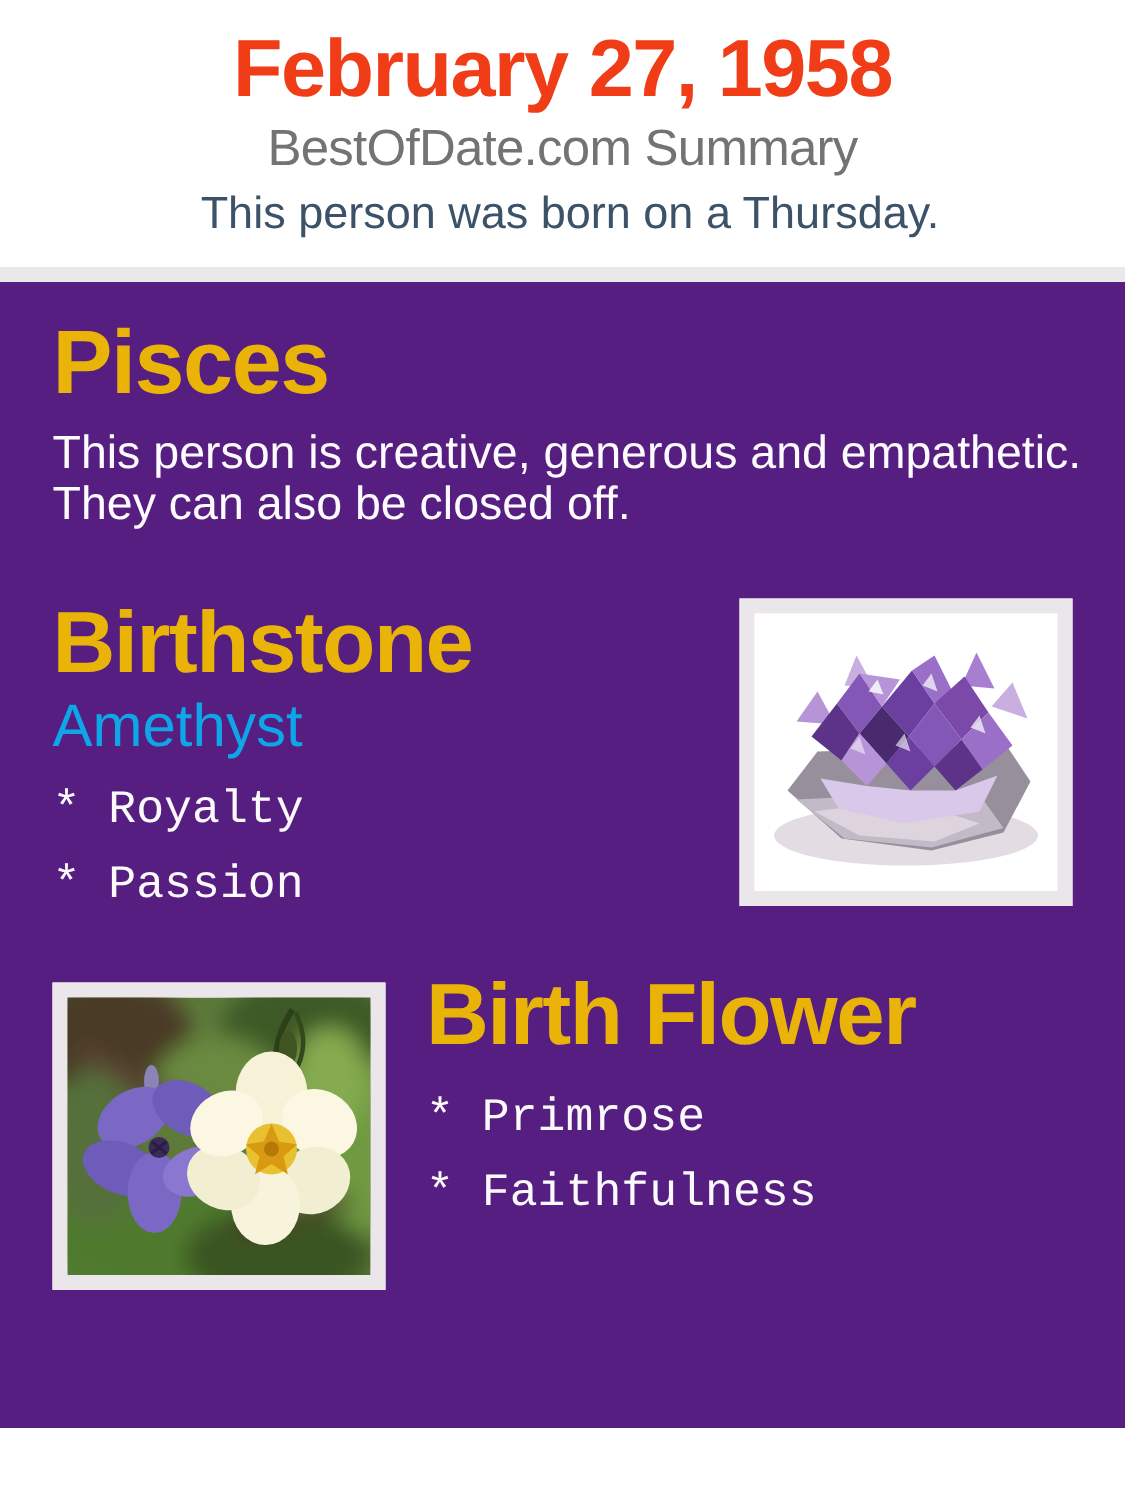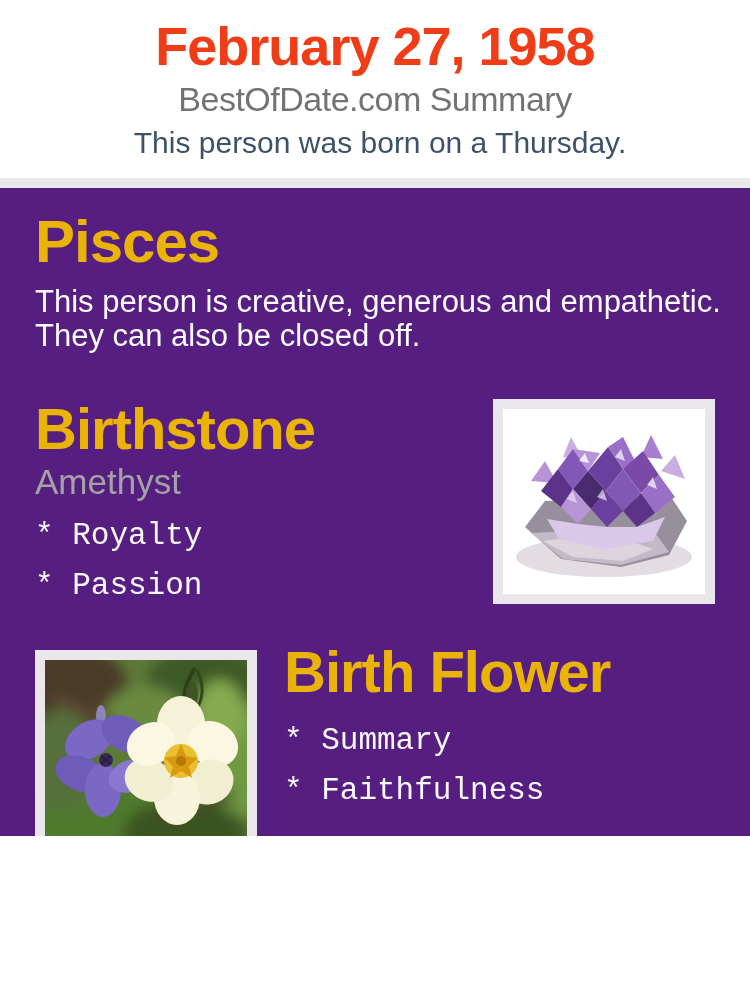--- a/index.html
+++ b/index.html
@@ -2,21 +2,21 @@
 <html><head>
 <meta charset="utf-8">
 <style>
   * { margin: 0; padding: 0; box-sizing: border-box; }
   html, body { background: #ffffff; }
   body { font-family: "Liberation Sans", sans-serif; }
 
   .page {
     position: relative;
     width: 750px;
-    height: 836px;
+    height: 952px;
     background: #ffffff;
     overflow: hidden;
   }
 
   
   .header {
     height: 178px;
     padding-top: 16px;
     text-align: center;
     background: #ffffff;
@@ -72,23 +72,23 @@
   }
 
   .birthstone-row {
     display: flex;
     justify-content: space-between;
     align-items: flex-start;
     margin-top: 46px;
   }
   .stone-name, .flower-name {
     margin-top: 2px;
-    font-size: 35px;
-    font-weight: 400;
-    color: #a3a3a3;
+    font-size: 40px;
+    font-weight: 400;
+    color: #0ea5e9;
   }
   ul.traits {
     list-style: none;
     margin-top: 16px;
   }
   ul.traits li {
     font-size: 31px;
     font-weight: 400;
     margin-bottom: 15px;
     color: #FBF9FC;
@@ -223,20 +223,20 @@
             <ellipse cx="106" cy="84" rx="25" ry="21" fill="#fbf7e2" transform="rotate(-28 106 84)"></ellipse>
             <circle cx="136" cy="101" r="17" fill="#e8c030"></circle>
             <path d="M136 84 L141 96 L153 98 L144 106 L147 118 L136 111 L125 118 L128 106 L119 98 L131 96 Z" fill="#d89a10"></path>
             <circle cx="136" cy="101" r="5" fill="#b87808"></circle>
           </g>
         </svg>
       </figure>
       <div class="flower-text">
         <div class="section-title">Birth Flower</div>
         <ul class="traits">
-          <li>* Summary</li>
+          <li>* Primrose</li>
           <li>* Faithfulness</li>
         </ul>
       </div>
     </div>
 
   </div>
 </div>
 
 </body></html>

